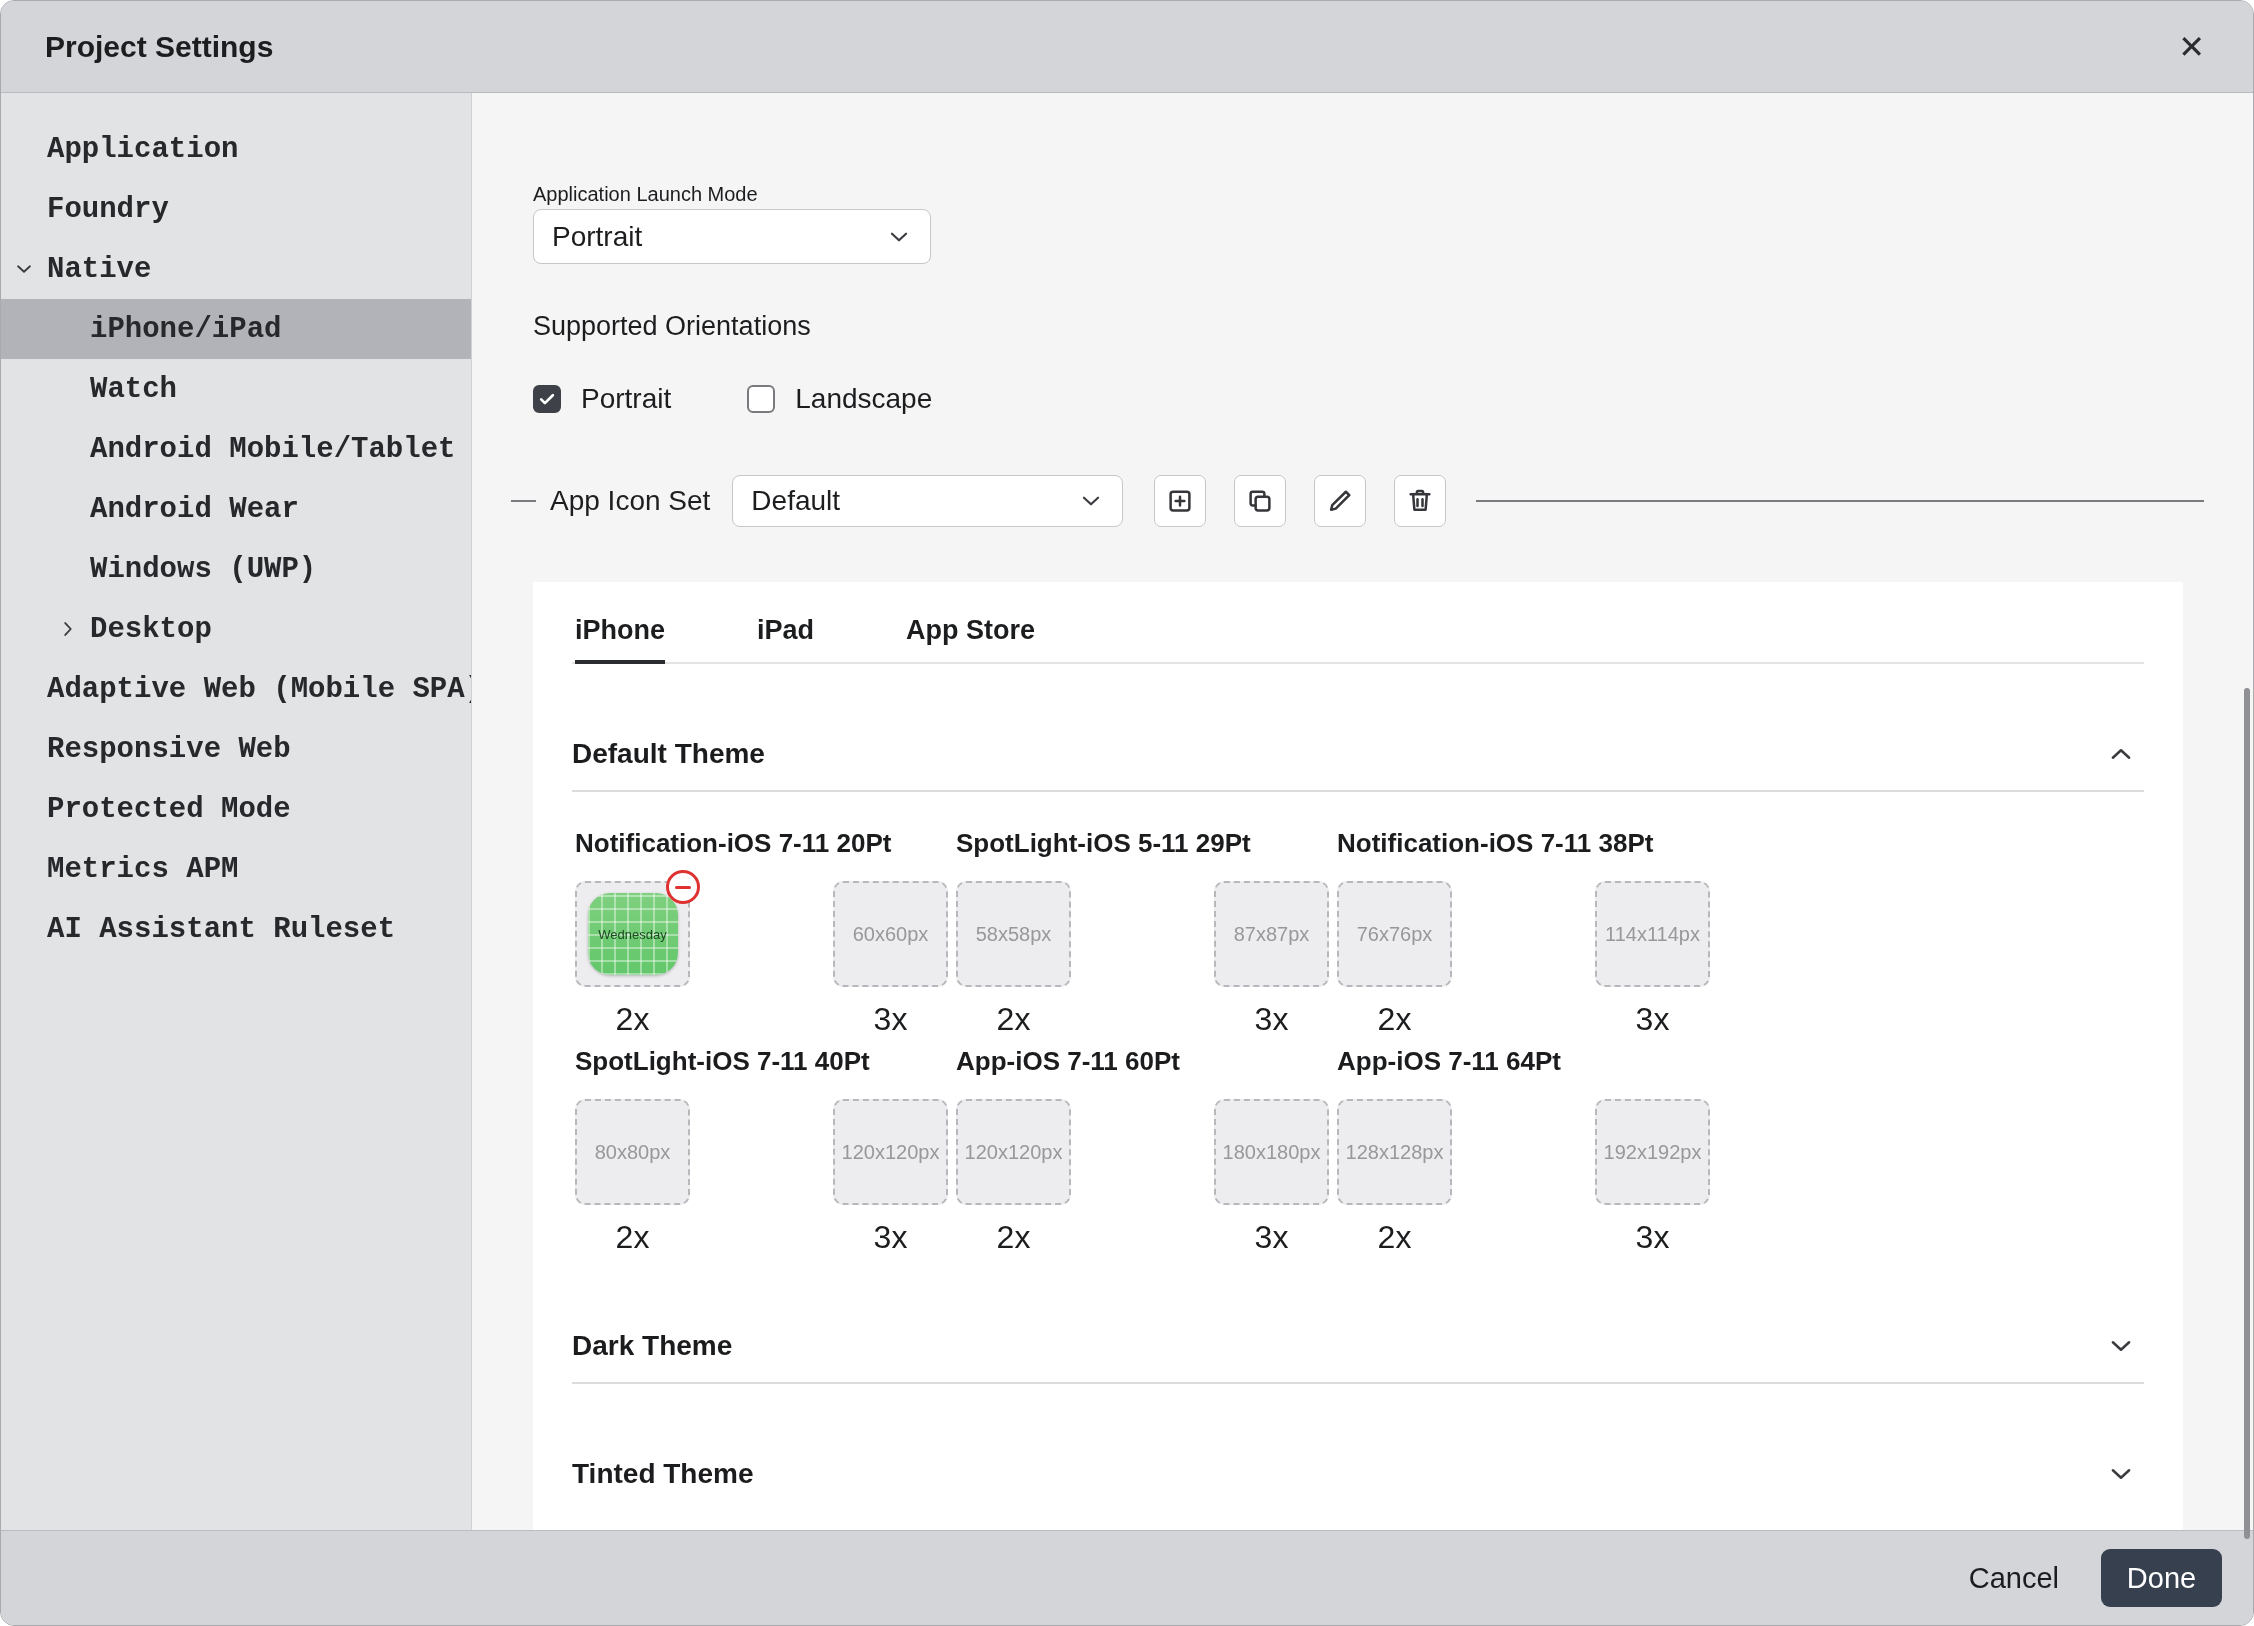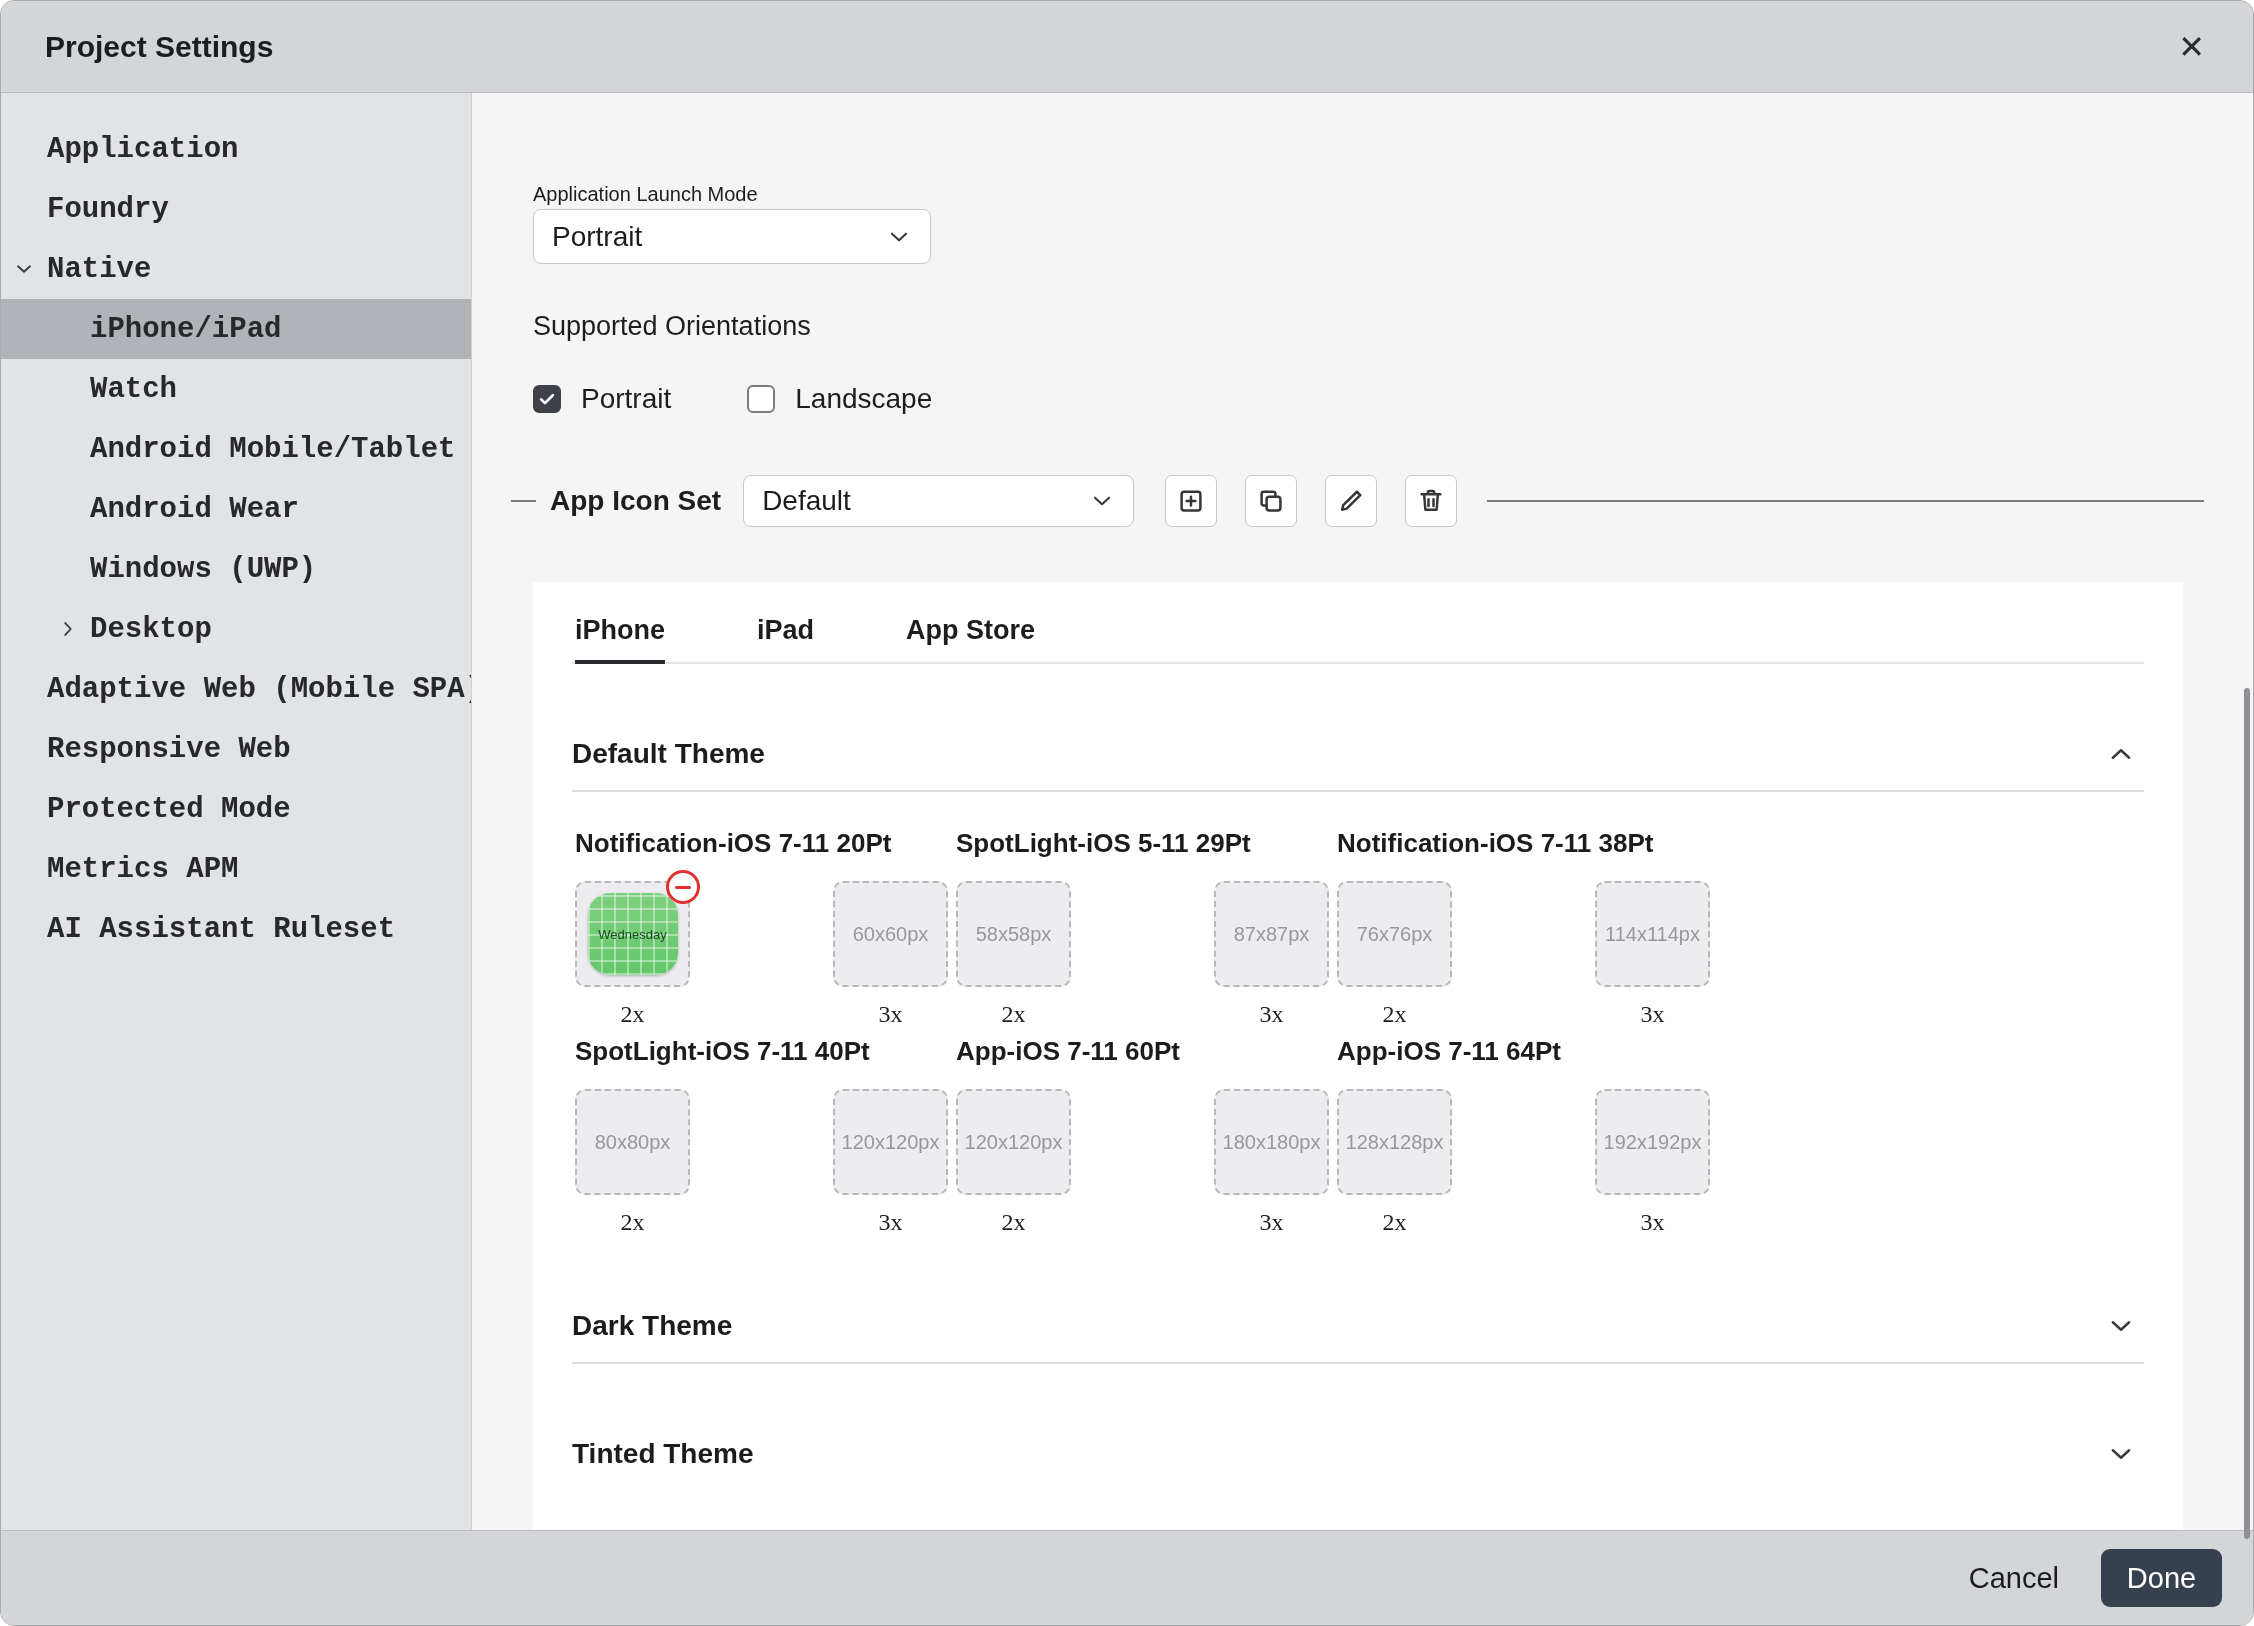--- a/index.html
+++ b/index.html
@@ -61,21 +61,21 @@
   .checkbox.checked{background:#3e4248;border-color:#3e4248;}
   .cb-label{font-size:28px;color:#1c1d1f;}
   
   .iconset-row{
     margin-top:62px;margin-left:-22px;margin-right:49px;
     display:flex;align-items:center;height:52px;
   }
   .rule{height:2px;background:#7a7b7e;}
   .rule-left{width:25px;flex:0 0 auto;margin-right:14px;}
   .rule-right{flex:1;margin-left:30px;}
-  .iconset-label{font-size:28px;font-weight:700;margin-right:22px;white-space:nowrap;}
+  .iconset-label{font-size:28px;font-weight:400;margin-right:22px;white-space:nowrap;}
   .default-select{width:391px;height:52px;margin-right:31px;flex:0 0 auto;}
   .tools{display:flex;gap:28px;flex:0 0 auto;}
   .tool-btn{
     width:52px;height:52px;background:#fff;border:1.5px solid #c6c7ca;border-radius:7px;
     display:flex;align-items:center;justify-content:center;color:#353639;cursor:pointer;
   }
   .tool-btn span{display:flex;}
   
   .panel{
     position:absolute;left:61px;top:489px;bottom:0;width:1650px;background:#ffffff;
@@ -94,21 +94,21 @@
   }
   .g-title{font-size:26px;font-weight:700;margin-bottom:22px;white-space:nowrap;color:#1b1c1e;}
   .slots{display:flex;gap:143px;}
   .slot-col{width:115px;display:flex;flex-direction:column;align-items:center;}
   .slot{
     position:relative;width:115px;height:106px;background:#ededef;
     border:2px dashed #b7b8bb;border-radius:10px;
     display:flex;align-items:center;justify-content:center;cursor:pointer;
   }
   .slot-size{font-size:20px;color:#97989b;}
-  .scale{margin-top:14px;font-size:24px;color:#1c1d1f;font-family:Liberation Serif, serif;}
+  .scale{margin-top:14px;font-size:32px;color:#1c1d1f;}
   .app-icon{
     width:90px;height:82px;border-radius:22px;
     background-image:
       repeating-linear-gradient(0deg, rgba(255,255,255,.40) 0 2px, transparent 2px 13px),
       repeating-linear-gradient(90deg, rgba(255,255,255,.40) 0 2px, transparent 2px 13px),
       linear-gradient(180deg, var(--green), #63c76b);
     display:flex;align-items:center;justify-content:center;
     box-shadow:0 1px 3px rgba(0,0,0,.25);
   }
   .app-icon span{font-size:13px;color:#1c4a20;}

